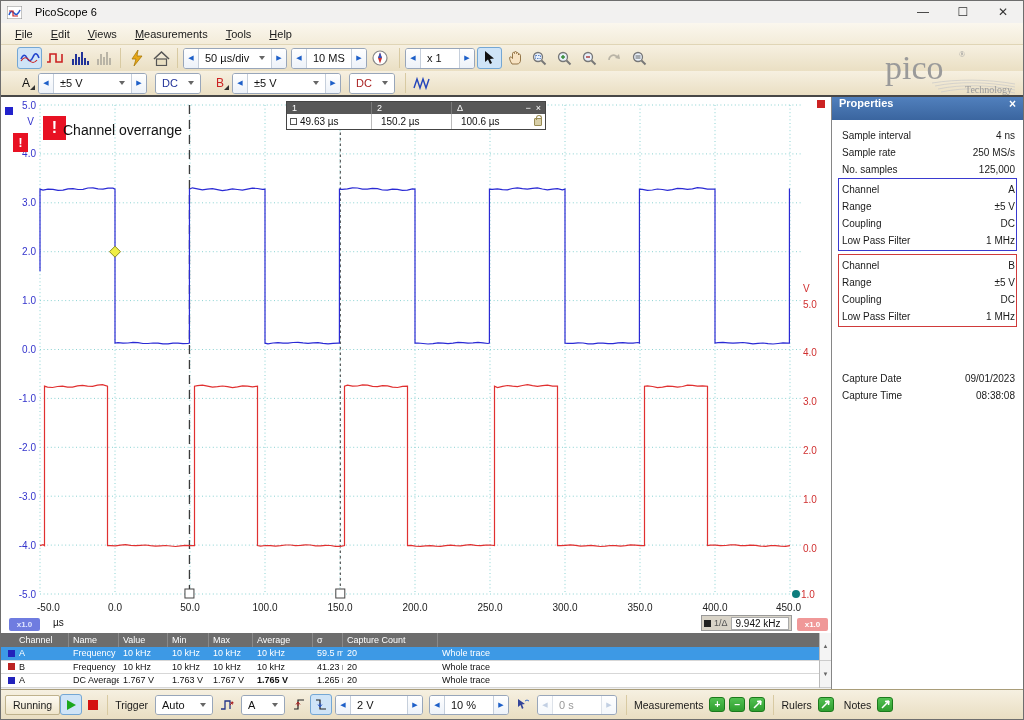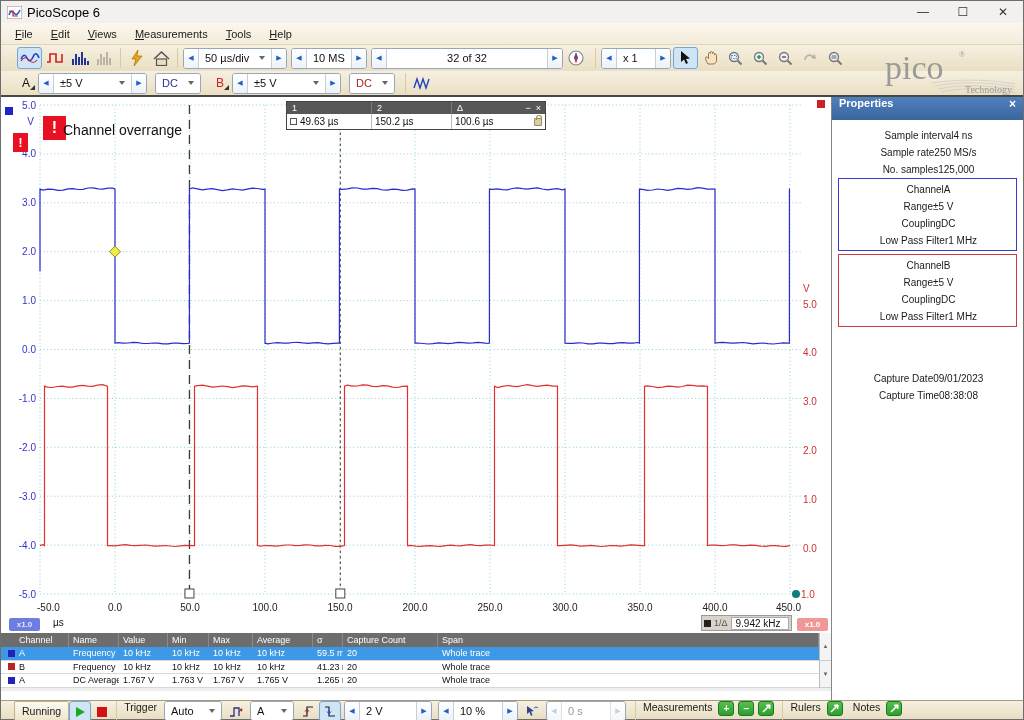--- a/index.html
+++ b/index.html
@@ -1,19 +1,19 @@
 <!DOCTYPE html>
 <html><head>
 <meta charset="utf-8">
 <style>
 *{margin:0;padding:0;box-sizing:border-box}
 body{width:1024px;height:720px;font-family:"Liberation Sans",sans-serif;overflow:hidden;background:#fff}
 .window{position:relative;width:1024px;height:720px;border:1px solid #6e6e6e;background:#efe8d4;display:flex;flex-direction:column}
 .titlebar{height:22px;background:#f2f1f0;display:flex;align-items:center;padding-left:6px;flex:none}
-.title-text{font-size:13px;color:#000;margin-left:5px}
+.title-text{font-size:11px;color:#000;margin-left:13px}
 .win-controls{margin-left:auto;display:flex;height:100%}
 .win-btn{width:40px;display:flex;align-items:center;justify-content:center;font-size:12px;color:#333}
 .menubar{height:22px;background:linear-gradient(#fbf7ee,#f3ecd9);display:flex;align-items:center;padding-left:5px;flex:none;border-bottom:1px solid #e0d5b6}
 .menu-item{font-size:11px;color:#1a1a1a;padding:3px 9px}
 .menu-item u{text-decoration:underline}
 .toolbar{height:26px;background:linear-gradient(#f6f0e1,#eadfc3);display:flex;align-items:center;padding-left:16px;flex:none}
 .toolbar2{border-bottom:2px solid #474747}
 .tbtn{width:25px;height:22px;border:1px solid transparent;border-radius:3px;display:flex;align-items:center;justify-content:center;flex:none}
 .tbtn.sel{background:#cfe4f7;border-color:#74a7d4}
 .tsep{width:1px;height:20px;background:#d8caa2;margin:0 3px;flex:none}
@@ -30,21 +30,21 @@
 .main{flex:1;display:flex;min-height:0}
 .leftcol{width:830px;display:flex;flex-direction:column;background:#fff;flex:none}
 .scope{position:relative;width:830px;height:536px;background:#fff;flex:none}
 .scope svg{position:absolute;left:0;top:0}
 .rulerbox{position:absolute;left:285px;top:4px;width:260px;border:1px solid #444;background:#fff;z-index:5}
 .rb-head{height:12px;background:#575757;display:flex;align-items:center;color:#fff;font-size:9px}
 .rb-head .c{width:80px;padding-left:5px;border-left:1px solid #7a7a7a;height:100%;display:flex;align-items:center}
 .rb-head .c:first-child{border-left:none;width:84px}
 .rb-btns{margin-left:auto;display:flex;gap:5px;padding-right:4px;font-size:9px;color:#fff;align-items:center}
 .rb-vals{height:15px;display:flex;align-items:center;font-size:10px;color:#111}
-.rb-vals .c{width:80px;padding-left:3px;display:flex;align-items:center;gap:3px;border-left:1px solid #bbb;height:100%;white-space:nowrap}
+.rb-vals .c{width:80px;padding-left:9px;display:flex;align-items:center;gap:3px;border-left:1px solid #bbb;height:100%;white-space:nowrap}
 .rb-vals .c:first-child{border-left:none;width:84px;padding-left:3px}
 .handle-sq{width:7px;height:7px;background:#fff;border:1px solid #555;flex:none}
 .lock{margin-left:auto;margin-right:3px;width:8px;height:8px;border:1px solid #998c55;border-radius:1px;position:relative;background:#d8cfa8;flex:none}
 .lock:before{content:"";position:absolute;left:1px;top:-4px;width:4px;height:4px;border:1px solid #998c55;border-bottom:none;border-radius:3px 3px 0 0}
 .warn-big{position:absolute;left:42px;top:19px;width:23px;height:24px;background:#e81123;color:#fff;display:flex;align-items:center;justify-content:center;font-weight:bold;font-size:16px;z-index:4}
 .warn-small{position:absolute;left:12px;top:36px;width:15px;height:19px;background:#e81123;color:#fff;display:flex;align-items:center;justify-content:center;font-weight:bold;font-size:12px;z-index:4}
 .warn-text{position:absolute;left:62px;top:25px;font-size:14px;color:#111;z-index:4}
 .a-indicator{position:absolute;left:4px;top:10px;width:8px;height:8px;background:#2222cc;z-index:4}
 .b-indicator{position:absolute;left:816px;top:3px;width:8px;height:8px;background:#cc2222;z-index:4}
 .xbadge{position:absolute;top:521px;font-size:8px;font-weight:bold;border-radius:2px;display:flex;align-items:center;justify-content:center;width:31px;height:13px;z-index:4}
@@ -62,23 +62,23 @@
 .mt-row.sel{background:#3d99e5;color:#fff}
 .mt-row .rc{display:flex;align-items:center;padding-left:4px;overflow:hidden;flex:none;white-space:nowrap}
 .chsq{width:7px;height:7px;margin-left:3px;margin-right:4px;flex:none}
 .mt-scroll{position:absolute;right:0;top:0;width:12px;height:55px;background:#e8e8e8;border-left:1px solid #bbb;display:flex;flex-direction:column}
 .mt-scroll .sb{flex:1;display:flex;align-items:center;justify-content:center;font-size:6px;color:#666;border-bottom:1px solid #ccc;background:#f4f4f4}
 .props{width:194px;background:#fff;border-left:1px solid #868686;display:flex;flex-direction:column}
 .props-header{height:23px;background:linear-gradient(#5180bd,#3a659f);display:flex;align-items:flex-start;padding:0 7px;flex:none}
 .props-title{color:#fff;font-size:11px;font-weight:bold}
 .props-close{margin-left:auto;color:#fff;font-size:12px;font-weight:bold}
 .props-body{flex:1;position:relative;font-size:10px;color:#1a1a1a}
-.prow{position:absolute;left:10px;right:8px;display:flex;justify-content:center;white-space:nowrap}
+.prow{position:absolute;left:10px;right:8px;display:flex;justify-content:space-between;white-space:nowrap}
 .pbox{position:absolute;left:6px;right:6px;border:1px solid}
-.bottombar{height:19px;background:linear-gradient(#f6f0e1,#e9dec2);border-top:1px solid #a99d79;display:flex;align-items:flex-start;padding-left:13px;flex:none}
+.bottombar{height:30px;background:linear-gradient(#f6f0e1,#e9dec2);border-top:1px solid #a99d79;display:flex;align-items:center;padding-left:4px;flex:none}
 .bb-text{font-size:10.5px;color:#1a1a1a;padding:0 4px;white-space:nowrap}
 .bb-btn{width:22px;height:21px;border:1px solid transparent;border-radius:3px;display:flex;align-items:center;justify-content:center;flex:none}
 .bb-btn.sel{background:#cfe4f7;border-color:#74a7d4}
 .bb-run{height:20px;border:1px solid #bfb28d;border-radius:2px;background:linear-gradient(#fdfaf2,#efe5cb);display:flex;align-items:center;padding:0 7px;font-size:10.5px;color:#1a1a1a;flex:none}
 .play-tri{width:0;height:0;border-left:9px solid #1ca81c;border-top:5.5px solid transparent;border-bottom:5.5px solid transparent}
 .stop-sq{width:10px;height:10px;background:#d41111}
 .greenbtn{width:16px;height:15px;border-radius:3px;border:1px solid #1c7a1c;background:linear-gradient(#52c152,#2f9e2f);display:flex;align-items:center;justify-content:center;color:#fff;font-size:10px;font-weight:bold;margin:0 2px;flex:none;line-height:1}
 .greenbtn svg{display:block}
 .bb-group{display:flex;align-items:stretch;height:20px;background:#fff;border:1px solid #98a6ba;border-radius:3px;overflow:hidden;margin:0 3px;flex:none}
 .bb-group.disabled .tval{color:#999}
@@ -163,25 +163,20 @@
       <div class="arrowbtn l">◀</div>
       <div class="tval" style="width:72px">
           <span>50 µs/div</span>
           <span class="caret" style="margin-left:auto"></span>
         </div>
       <div class="arrowbtn r">▶</div>
     </div>
     <div class="tgroup">
       <div class="arrowbtn l">◀</div>
       <div class="tval" style="width:44px">10 MS</div>
-      <div class="arrowbtn r">▶</div>
-    </div>
-    <div class="tgroup">
-      <div class="arrowbtn l">◀</div>
-      <div class="tval" style="width:160px;justify-content:center">32 of 32</div>
       <div class="arrowbtn r">▶</div>
     </div>
     <div class="tbtn" style="width:22px">
       <svg width="16" height="16">
           <circle cx="8" cy="8" r="7" fill="#fff" stroke="#888" stroke-width="1.2"></circle>
           <path d="M8,2.5 L10,8 L8,13.5 L6,8 Z" fill="#cc3333"></path>
           <path d="M8,2.5 L10,8 L6,8 Z" fill="#3355bb"></path>
         </svg>
     </div>
     <div class="tsep" style="margin-left:8px"></div>
@@ -400,21 +395,20 @@
       <div class="mtable">
         <div class="mt-header" id="mt-header">
             <div class="hc" style="width: 68px; padding-left: 18px;">Channel</div>
             <div class="hc" style="width: 50px;">Name</div>
             <div class="hc" style="width: 49px;">Value</div>
             <div class="hc" style="width: 41px;">Min</div>
             <div class="hc" style="width: 44px;">Max</div>
             <div class="hc" style="width: 60px;">Average</div>
             <div class="hc" style="width: 30px;">σ</div>
             <div class="hc" style="width: 95px;">Capture Count</div>
-            <div class="hc" style="width: 381px;">Span</div>
           </div>
         <div id="mt-rows">
             <div class="mt-row sel">
               <div class="rc" style="width: 68px;">
                 <span class="chsq" style="background: rgb(34, 34, 187);"></span>
                 <span>A</span>
               </div>
               <div class="rc" style="width: 50px;">
                 <span>Frequency</span>
               </div>
@@ -480,21 +474,21 @@
               </div>
               <div class="rc" style="width: 49px;">
                 <span>1.767 V</span>
               </div>
               <div class="rc" style="width: 41px;">
                 <span>1.763 V</span>
               </div>
               <div class="rc" style="width: 44px;">
                 <span>1.767 V</span>
               </div>
-              <div class="rc" style="width: 60px;">
+              <div class="rc" style="width: 60px; font-weight: bold;">
                 <span>1.765 V</span>
               </div>
               <div class="rc" style="width: 30px;">
                 <span>1.265 mV</span>
               </div>
               <div class="rc" style="width: 95px;">
                 <span>20</span>
               </div>
               <div class="rc" style="width: 381px;">
                 <span>Whole trace</span>

